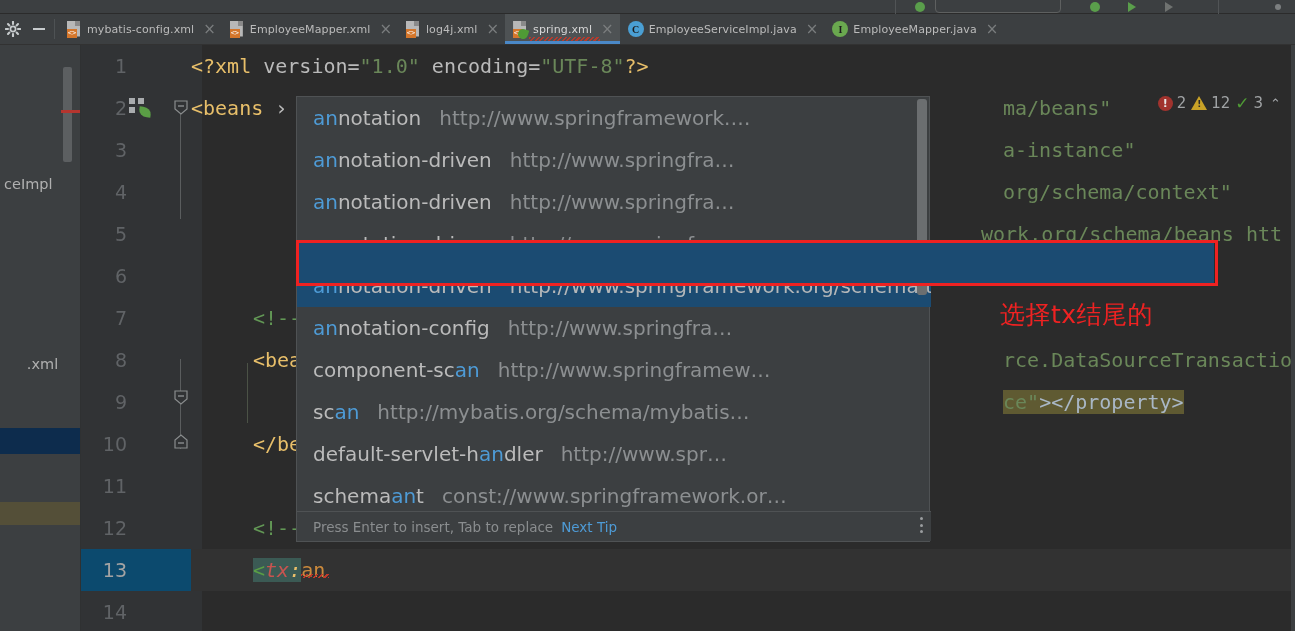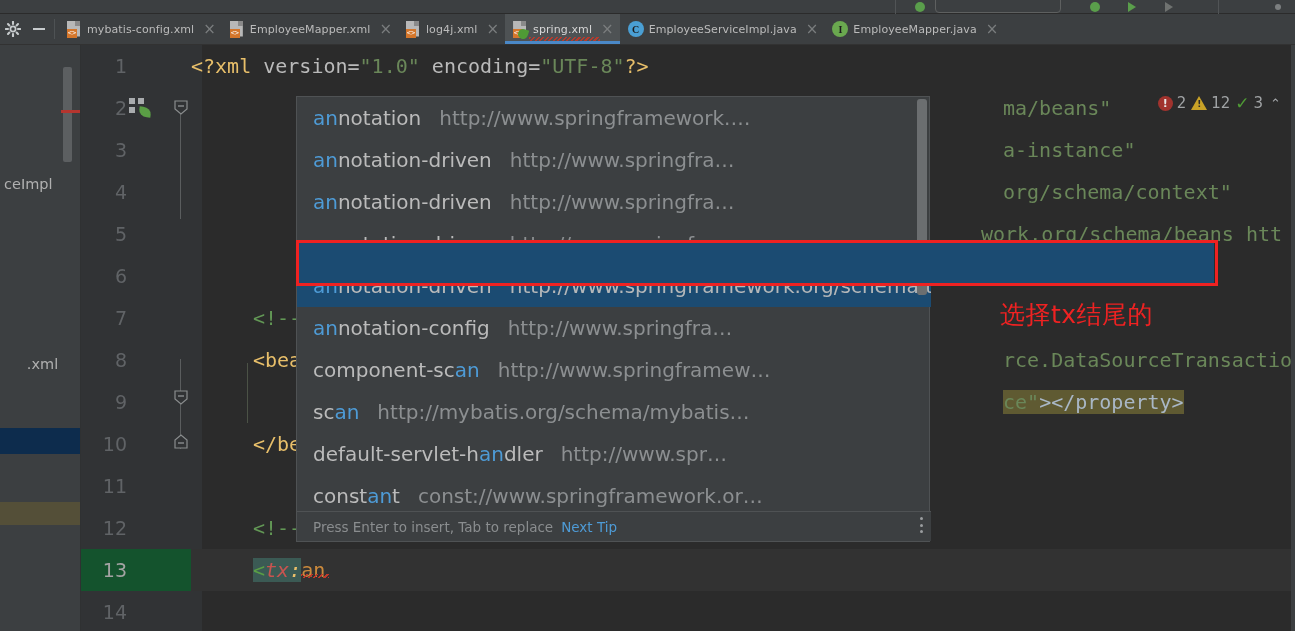--- a/index.html
+++ b/index.html
@@ -104,21 +104,21 @@
     position: absolute; left: 0; top: 0; width: 121px; height: 586px; background: #313335;
   }
   .gutter-line {
     position: absolute; left: 0; width: 121px; height: 42px; display: flex; align-items: center;
   }
   .gutter-num {
     width: 46px; text-align: right; font-size: 19px; color: #606366;
     font-family: "DejaVu Sans", "Liberation Sans", sans-serif;
   }
   .gutter-line.current .gutter-num { color: #a4a3a3; }
-  .gutter-line.current { background: #14532d; }
+  .gutter-line.current { background: #0c4a6e; }
   .fold-vline { position: absolute; left: 99px; top: 0; width: 1px; background: #5a5d5e; }
   .fold-marker {
     position: absolute; left: 92px; width: 16px; height: 16px; color: #8a8d8e;
   }
   .spring-ico { position: absolute; left: 48px; width: 22px; height: 20px; }
   .spring-ico i {
     position: absolute; display: block; width: 6px; height: 6px; background: #a9acae;
   }
   .spring-ico .leafy {
     position: absolute; left: 10px; top: 9px; width: 12px; height: 10px;
@@ -395,20 +395,21 @@
         <path d="M2 15 H14 V7 L8 2 L2 7 Z" fill="#313335" stroke="#8a8d8e" stroke-width="1.2"></path>
         <line x1="5" y1="10" x2="11" y2="10" stroke="#8a8d8e" stroke-width="1.4"></line>
       </svg>
     </div>
 
     <div class="code">
       <div class="cl-hl" style="top:504px;"></div>
 
       <div class="code-line" style="top:0px;"><span class="tag">&lt;?xml </span><span class="attr">version=</span><span class="str">"1.0"</span><span class="attr"> encoding=</span><span class="str">"UTF-8"</span><span class="tag">?&gt;</span></div>
 
+      <div class="code-line" style="top:42px;"><span class="tag">&lt;beans </span><span class="attr">›</span></div>
 
       <div class="code-line" style="top:42px;left:812px;"><span class="str">ma/beans"</span></div>
       <div class="code-line" style="top:84px;left:812px;"><span class="str">a-instance"</span></div>
       <div class="code-line" style="top:126px;left:812px;"><span class="str">org/schema/context"</span></div>
       <div class="code-line" style="top:168px;left:790px;"><span class="str">work.org/schema/beans htt</span></div>
 
       <div class="code-line" style="top:252px;left:62px;"><span class="cmt">&lt;!--</span></div>
 
       <div class="code-line" style="top:294px;left:62px;"><span class="tag">&lt;bea</span></div>
       <div class="code-line" style="top:294px;left:812px;"><span class="str">rce.DataSourceTransaction</span></div>
@@ -447,21 +448,21 @@
     <div class="popup-list">
       <div class="pop-row" style="top:0px;"><span></span><span class="m">an</span><span>notation</span><span class="url">http://www.springframework.…</span></div>
       <div class="pop-row" style="top:42px;"><span></span><span class="m">an</span><span>notation-driven</span><span class="url">http://www.springfra…</span></div>
       <div class="pop-row" style="top:84px;"><span></span><span class="m">an</span><span>notation-driven</span><span class="url">http://www.springfra…</span></div>
       <div class="pop-row" style="top:126px;"><span></span><span class="m">an</span><span>notation-driven</span><span class="url">http://www.springfra…</span></div>
       <div class="pop-row sel" style="top:168px;"><span></span><span class="m">an</span><span>notation-driven</span><span class="url">http://www.springframework.org/schema/tx</span></div>
       <div class="pop-row" style="top:210px;"><span></span><span class="m">an</span><span>notation-config</span><span class="url">http://www.springfra…</span></div>
       <div class="pop-row" style="top:252px;"><span>component-sc</span><span class="m">an</span><span></span><span class="url">http://www.springframew…</span></div>
       <div class="pop-row" style="top:336px;"><span>default-servlet-h</span><span class="m">an</span><span>dler</span><span class="url">http://www.spr…</span></div>
       <div class="pop-row" style="top:294px;"><span>sc</span><span class="m">an</span><span></span><span class="url">http://mybatis.org/schema/mybatis…</span></div>
-      <div class="pop-row" style="top:378px;"><span>const</span><span class="m">an</span><span>t</span><span class="url">const://www.springframework.or…</span></div>
+      <div class="pop-row" style="top:378px;"><span>schema</span><span class="m">an</span><span>t</span><span class="url">const://www.springframework.or…</span></div>
 
     </div>
     <div class="pop-scroll"></div>
     <div class="pop-footer">
       <span>Press Enter to insert, Tab to replace</span>
       <span class="tip-link">Next Tip</span>
       <span class="kebab">
           <i></i>
           <i></i>
           <i></i>

